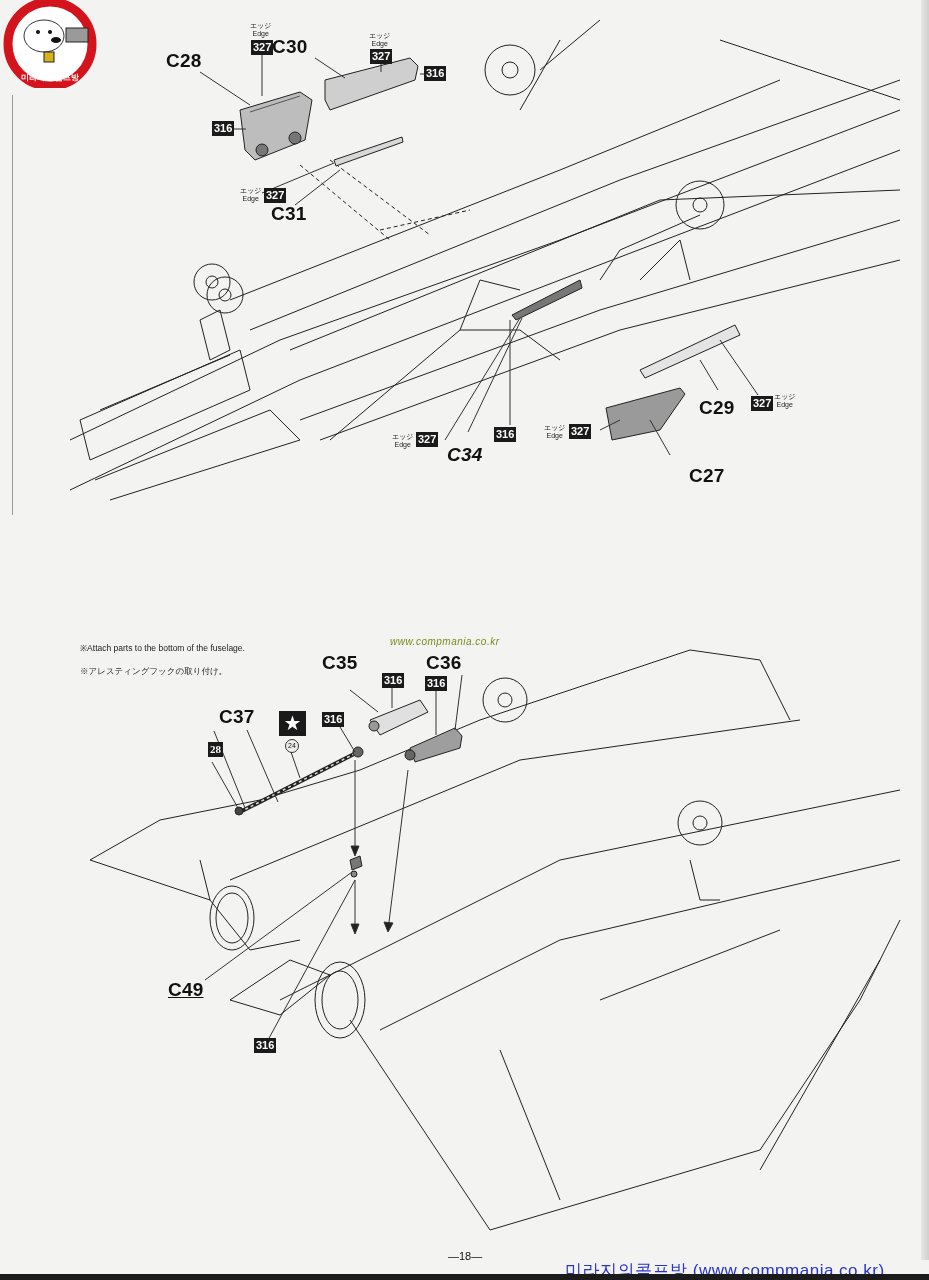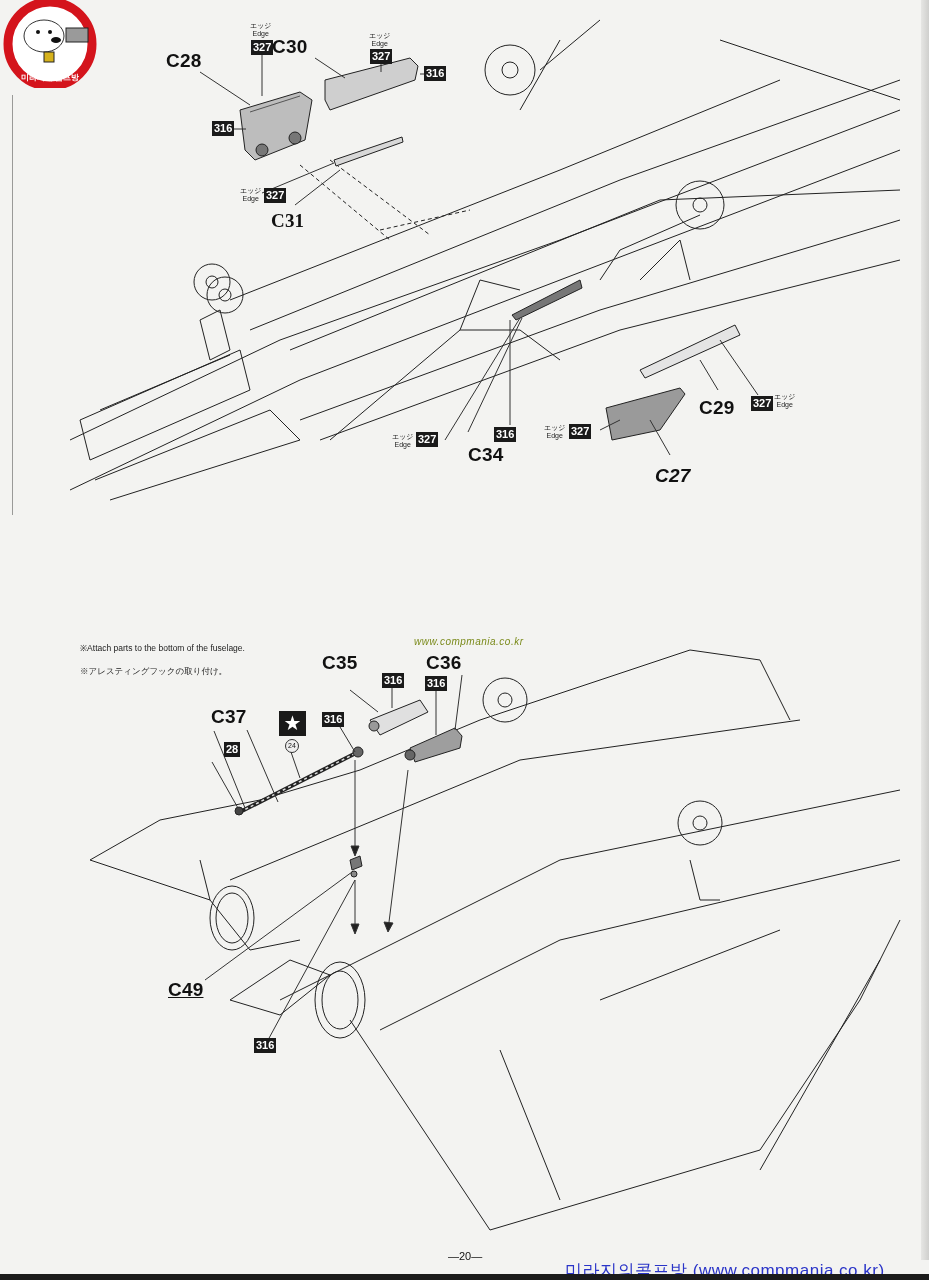--- a/index.html
+++ b/index.html
@@ -14,21 +14,21 @@
   .left-rule { position:absolute; left:12px; top:95px; width:1px; height:420px; background:#9a9a98; }
   svg.art { position:absolute; left:0; top:0; }
   .lbl { position:absolute; font-weight:bold; font-size:19px; letter-spacing:0.2px; }
   .code { position:absolute; background:#1a1a1a; color:#fff; font-weight:bold; font-size:11px; padding:1px 2px; line-height:13px; font-family:"Liberation Sans Narrow","Liberation Sans",sans-serif; }
   .edge { position:absolute; font-size:7px; line-height:8px; color:#222; text-align:center; }
   .step-box { position:absolute; left:30px; top:625px; width:218px; height:36px; background:#2b2b2b; border-radius:6px; color:#fff; }
   .step-num { position:absolute; left:4px; top:4px; width:28px; height:28px; border:2px solid #fff; border-radius:50%; font-weight:bold; font-size:18px; line-height:28px; text-align:center; }
   .step-jp { position:absolute; left:42px; top:3px; font-size:10.5px; font-weight:bold; }
   .step-en { position:absolute; left:42px; top:18px; font-size:11.5px; font-weight:bold; }
   .note { position:absolute; left:80px; font-size:8.5px; color:#222; }
-  .watermark { position:absolute; left:390px; top:636px; font-style:italic; font-size:10px; color:#7a8a1a; letter-spacing:0.5px;margin-left:24px; }
+  .watermark { position:absolute; left:390px; top:636px; font-style:italic; font-size:10px; color:#7a8a1a; letter-spacing:0.5px; }
   .pageno { position:absolute; left:448px; top:1250px; font-size:11px; }
   .footer-ko { position:absolute; left:565px; top:1259px; font-size:17px; color:#2a34c8; letter-spacing:0.5px; white-space:nowrap; }
   .footer-bar { position:absolute; left:0; top:1274px; width:929px; height:6px; background:#1b1b1b; }
   .logo { position:absolute; left:0; top:0; width:100px; height:88px; }
   .star-box { position:absolute; left:279px; top:711px; width:27px; height:25px; background:#1a1a1a; color:#fff; font-size:20px; line-height:25px; text-align:center; }
   .circ24 { position:absolute; left:285px; top:739px; width:12px; height:12px; border:1px solid #333; border-radius:50%; font-size:7px; line-height:12px; text-align:center; background:#eee; }
 </style>
 </head>
 <body>
 
@@ -180,24 +180,24 @@
         <path d="M392 688 L392 708"></path>
         <path d="M436 690 L436 735"></path>
       <path d="M462 675 L455 730"></path>
       <path d="M205 980 L352 872"></path>
       <path d="M268 1040 L355 880"></path>
     </g>
   </svg>
 
   <div class="lbl" style="left:166px;top:50px;">C28</div>
   <div class="lbl" style="left:272px;top:36px;">C30</div>
-  <div class="lbl" style="left:271px;top:210px;font-family:Liberation Serif, serif;">C31</div>
-  <div class="lbl" style="left:468px;top:444px;">C34</div>
+  <div class="lbl" style="left:271px;top:203px;">C31</div>
+  <div class="lbl" style="left:447px;top:444px;font-style:italic;">C34</div>
   <div class="lbl" style="left:699px;top:397px;">C29</div>
-  <div class="lbl" style="left:655px;top:465px;font-style:italic;">C27</div>
+  <div class="lbl" style="left:689px;top:465px;">C27</div>
 
   <div class="edge" style="left:250px;top:22px;"><span>エッジ</span><br><span>Edge</span></div>
   <div class="code" style="left:251px;top:40px;">327</div>
   <div class="code" style="left:212px;top:121px;">316</div>
 
   <div class="edge" style="left:369px;top:32px;"><span>エッジ</span><br><span>Edge</span></div>
   <div class="code" style="left:370px;top:49px;">327</div>
   <div class="code" style="left:424px;top:66px;">316</div>
 
   <div class="edge" style="left:240px;top:187px;"><span>エッジ</span><br><span>Edge</span></div>
@@ -213,28 +213,28 @@
   <div class="code" style="left:751px;top:396px;">327</div>
   <div class="edge" style="left:774px;top:393px;"><span>エッジ</span><br><span>Edge</span></div>
 
   <div class="note" style="top:666px;">※アレスティングフックの取り付け。</div>
   <div class="note" style="top:642px;">※Attach parts to the bottom of the fuselage.</div>
 
   <div class="watermark">www.compmania.co.kr</div>
 
   <div class="lbl" style="left:322px;top:652px;">C35</div>
   <div class="lbl" style="left:426px;top:652px;">C36</div>
-  <div class="lbl" style="left:211px;top:706px;">C37</div>
+  <div class="lbl" style="left:219px;top:706px;">C37</div>
   <div class="lbl" style="left:168px;top:979px;text-decoration:underline;">C49</div>
 
   <div class="code" style="left:382px;top:673px;">316</div>
   <div class="code" style="left:425px;top:676px;">316</div>
   <div class="code" style="left:322px;top:712px;">316</div>
-  <div class="code" style="left:224px;top:742px;">28</div>
+  <div class="code" style="left:208px;top:742px;font-family:Liberation Serif, serif;">28</div>
   <div class="code" style="left:254px;top:1038px;">316</div>
 
   <div class="star-box">★</div>
   <div class="circ24">24</div>
 
-  <div class="pageno">—20—</div>
+  <div class="pageno">—18—</div>
   <div class="footer-ko">미라지의콤프방 (www.compmania.co.kr)</div>
   <div class="footer-bar"></div>
 </div>
 
 </body></html>

